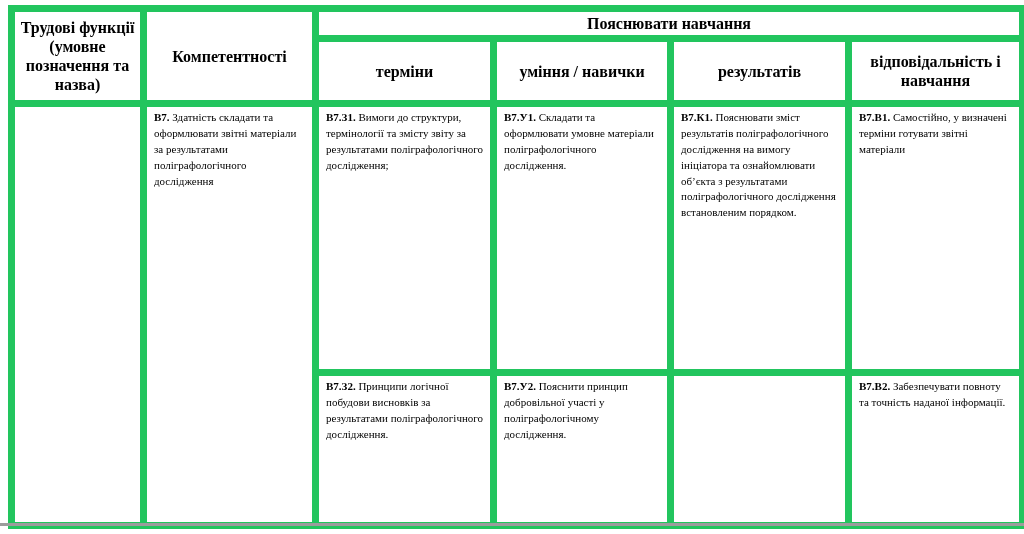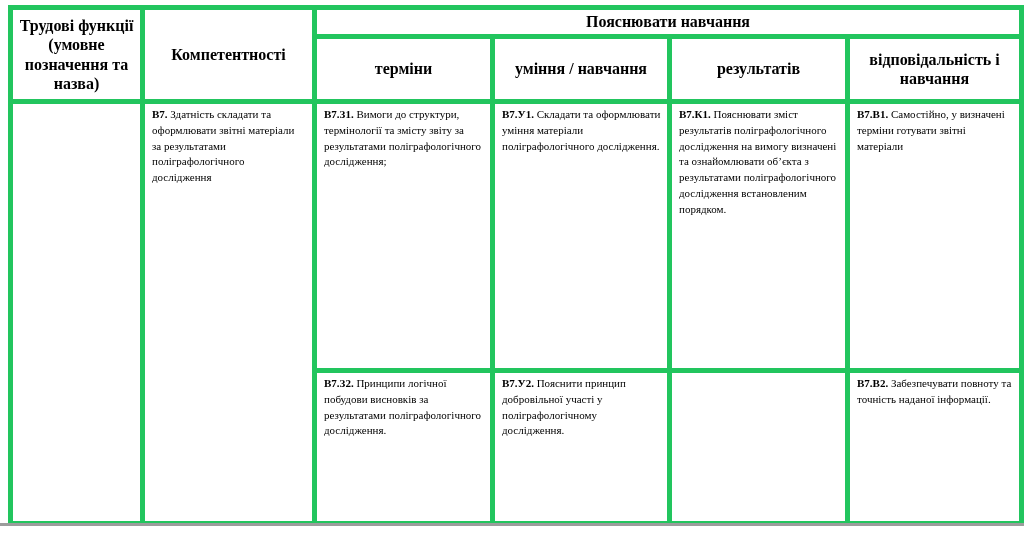--- a/index.html
+++ b/index.html
@@ -19,21 +19,21 @@
   table.qual-table {
     position: absolute;
     left: 8px;
     top: 5px;
     width: 1011px;
     border-collapse: collapse;
     table-layout: fixed;
     border: 2px solid #000000;
   }
   .qual-table th, .qual-table td {
-    border: 5px solid #22c55e;
+    border: 7px solid #22c55e;
     overflow: hidden;
   }
   .qual-table th {
     font-size: 16px;
     font-weight: bold;
     line-height: 1.2;
     text-align: center;
     vertical-align: middle;
     padding: 2px 5px;
   }
@@ -74,41 +74,41 @@
       <col style="width:174px">
     </colgroup>
     <tbody>
       <tr class="hr1">
         <th rowspan="2">Трудові функції (умовне позначення та назва)</th>
         <th rowspan="2">Компетентності</th>
         <th colspan="4">Пояснювати навчання</th>
       </tr>
       <tr class="hr2">
         <th>терміни</th>
-        <th>уміння / навчання</th>
+        <th>уміння / навички</th>
         <th>результатів</th>
         <th>відповідальність і навчання</th>
       </tr>
       <tr class="br1">
         <td rowspan="2"></td>
         <td rowspan="2">
           <b>В7.</b>
           <span>Здатність складати та оформлювати звітні матеріали за результатами поліграфологічного дослідження</span>
         </td>
         <td>
           <b>В7.З1.</b>
           <span>Вимоги до структури, термінології та змісту звіту за результатами поліграфологічного дослідження;</span>
         </td>
         <td>
           <b>В7.У1.</b>
-          <span>Складати та оформлювати уміння матеріали поліграфологічного дослідження.</span>
+          <span>Складати та оформлювати умовне матеріали поліграфологічного дослідження.</span>
         </td>
         <td class="justify">
           <b>В7.К1.</b>
-          <span>Пояснювати зміст результатів поліграфологічного дослідження на вимогу визначені та ознайомлювати об’єкта з результатами поліграфологічного дослідження встановленим порядком.</span>
+          <span>Пояснювати зміст результатів поліграфологічного дослідження на вимогу ініціатора та ознайомлювати об’єкта з результатами поліграфологічного дослідження встановленим порядком.</span>
         </td>
         <td class="justify">
           <b>В7.В1.</b>
           <span>Самостійно, у визначені терміни готувати звітні матеріали</span>
         </td>
       </tr>
       <tr class="br2">
         <td>
           <b>В7.З2.</b>
           <span>Принципи логічної побудови висновків за результатами поліграфологічного дослідження.</span>

